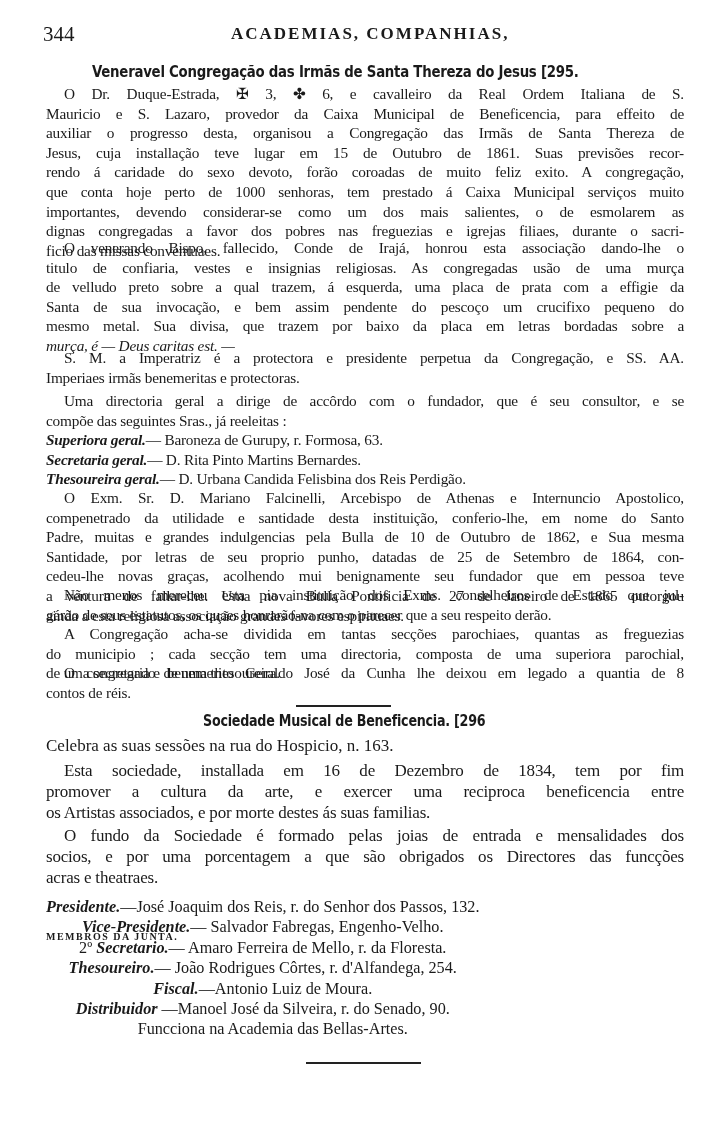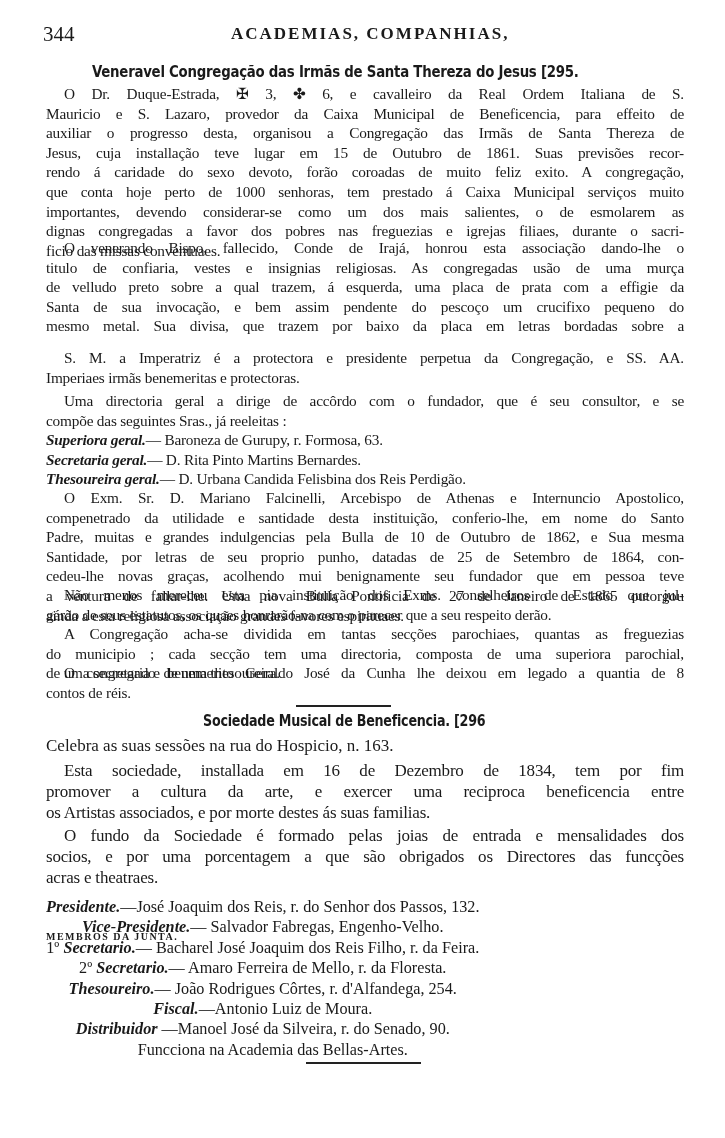--- a/index.html
+++ b/index.html
@@ -53,20 +53,21 @@
     <span class="line">dignas congregadas a favor dos pobres nas freguezias e igrejas filiaes, durante o sacri-</span>
     <span class="line last">ficio das missas conventuaes.</span>
   </div>
 
   <div class="para" style="top:238px;">
     <span class="line"><span class="indent"></span><span>O venerando Bispo, fallecido, Conde de Irajá, honrou esta associação dando-lhe o</span></span>
     <span class="line">titulo de confiaria, vestes e insignias religiosas. As congregadas usão de uma murça</span>
     <span class="line">de velludo preto sobre a qual trazem, á esquerda, uma placa de prata com a effigie da</span>
     <span class="line">Santa de sua invocação, e bem assim pendente do pescoço um crucifixo pequeno do</span>
     <span class="line">mesmo metal. Sua divisa, que trazem por baixo da placa em letras bordadas sobre a</span>
+    <span class="line last it">murça, é — Deus caritas est. —</span>
   </div>
 
   <div class="para" style="top:348px;">
     <span class="line"><span class="indent"></span><span>S. M. a Imperatriz é a protectora e presidente perpetua da Congregação, e SS. AA.</span></span>
     <span class="line last">Imperiaes irmãs benemeritas e protectoras.</span>
   </div>
 
   <div class="para" style="top:391px;">
     <span class="line"><span class="indent"></span><span>Uma directoria geral a dirige de accôrdo com o fundador, que é seu consultor, e se</span></span>
     <span class="line last">compõe das seguintes Sras., já reeleitas :</span>
@@ -120,21 +121,20 @@
     <span class="line"><span class="indent"></span><span>O fundo da Sociedade é formado pelas joias de entrada e mensalidades dos</span></span>
     <span class="line">socios, e por uma porcentagem a que são obrigados os Directores das funcções</span>
     <span class="line last">acras e theatraes.</span>
   </div>
 
   <div class="center sc" style="left:0; width:638px; top:883px;">MEMBROS DA JUNTA.</div>
 
   <div class="list" style="top:897px;text-align:center;">
     <span class="row"><span class="role">Presidente.</span><span>—José Joaquim dos Reis, r. do Senhor dos Passos, 132.</span></span>
     <span class="row"><span class="role">Vice-Presidente.</span><span>— Salvador Fabregas, Engenho-Velho.</span></span>
-    <span class="row"><span>1º </span><span class="role">Secretario.</span><span>— Bacharel José Joaquim dos Reis Filho, r. da Feira.</span></span>
     <span class="row"><span>2º </span><span class="role">Secretario.</span><span>— Amaro Ferreira de Mello, r. da Floresta.</span></span>
     <span class="row"><span class="role">Thesoureiro.</span><span>— João Rodrigues Côrtes, r. d'Alfandega, 254.</span></span>
     <span class="row"><span class="role">Fiscal.</span><span>—Antonio Luiz de Moura.</span></span>
     <span class="row"><span class="role">Distribuidor</span><span> —Manoel José da Silveira, r. do Senado, 90.</span></span>
     <span class="row" style="padding-left:20px;">Funcciona na Academia das Bellas-Artes.</span>
   </div>
 
   <div class="rule" style="left:260px; top:1062px; width:115px; height:1.5px;"></div>
 </div>
 

